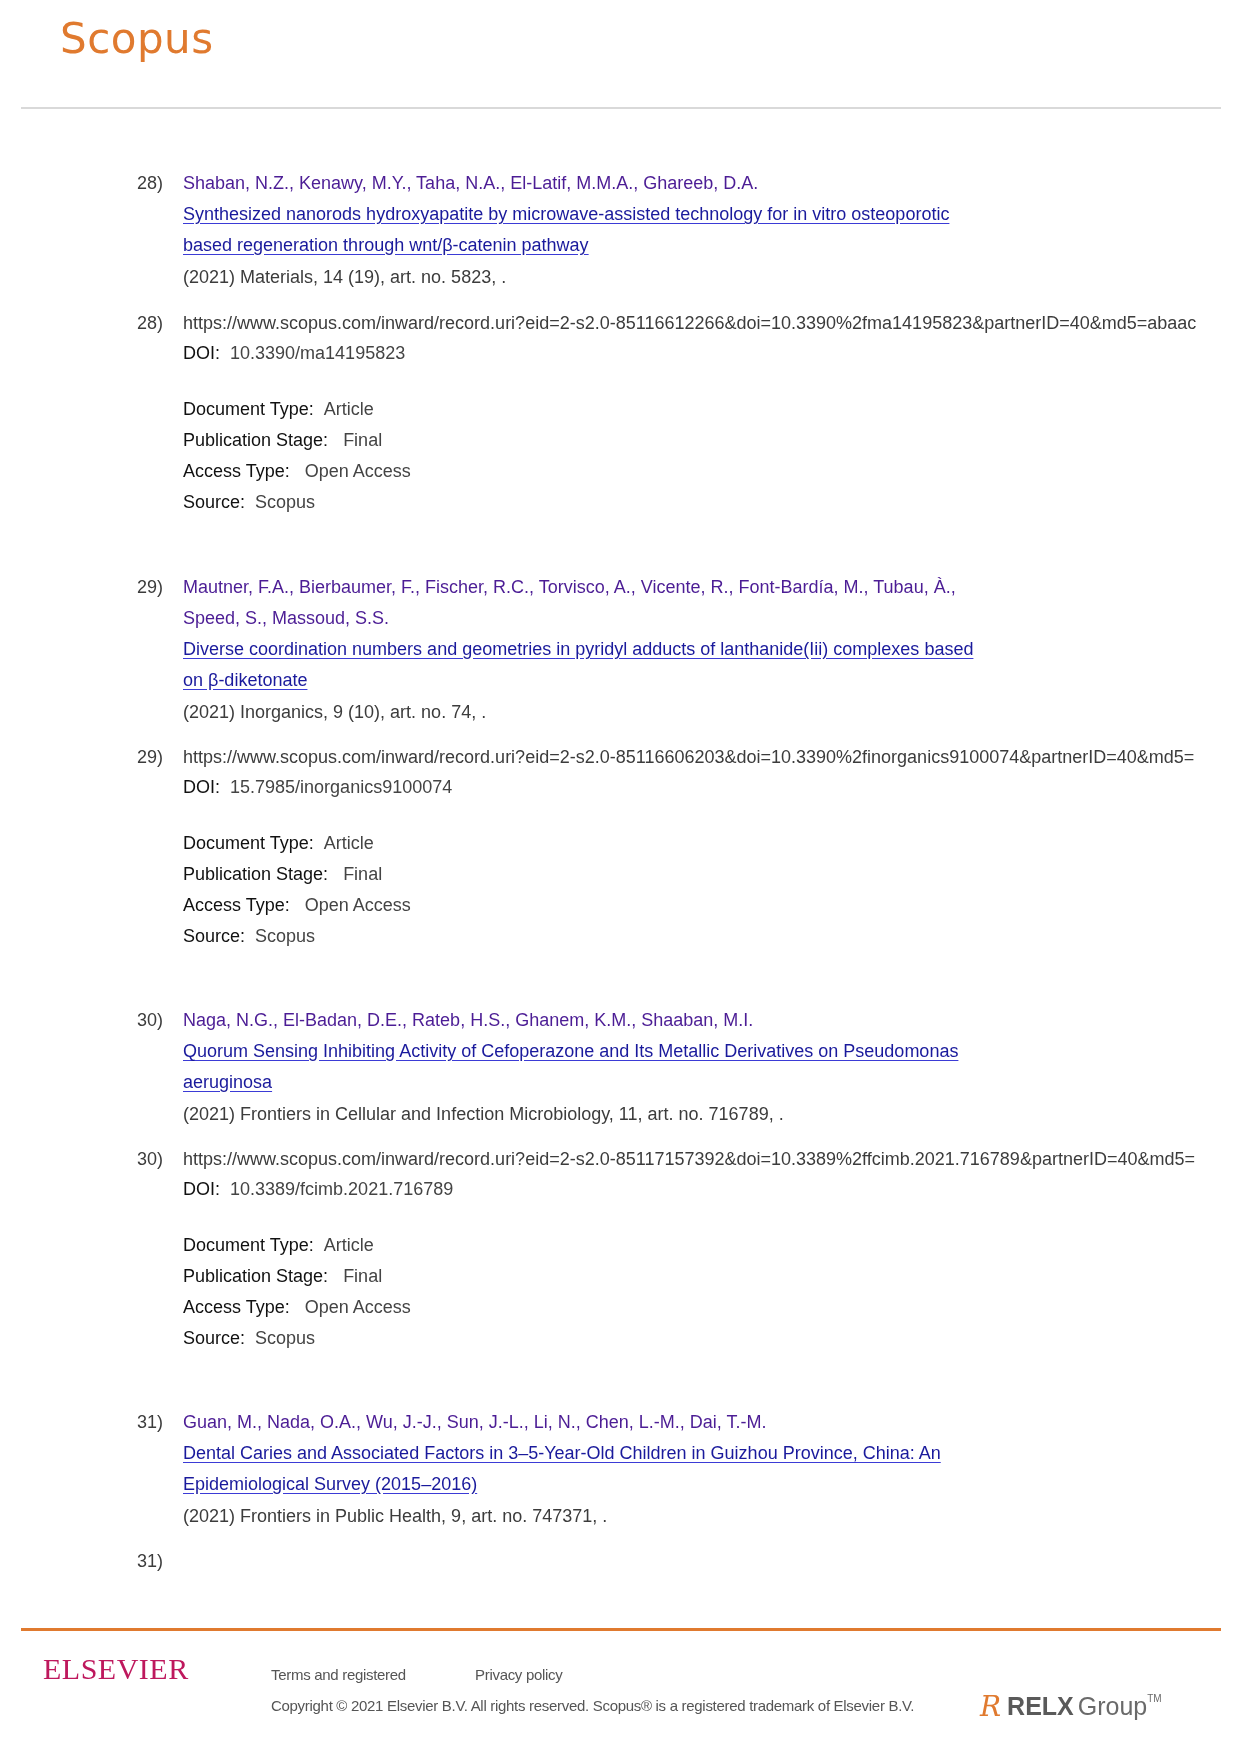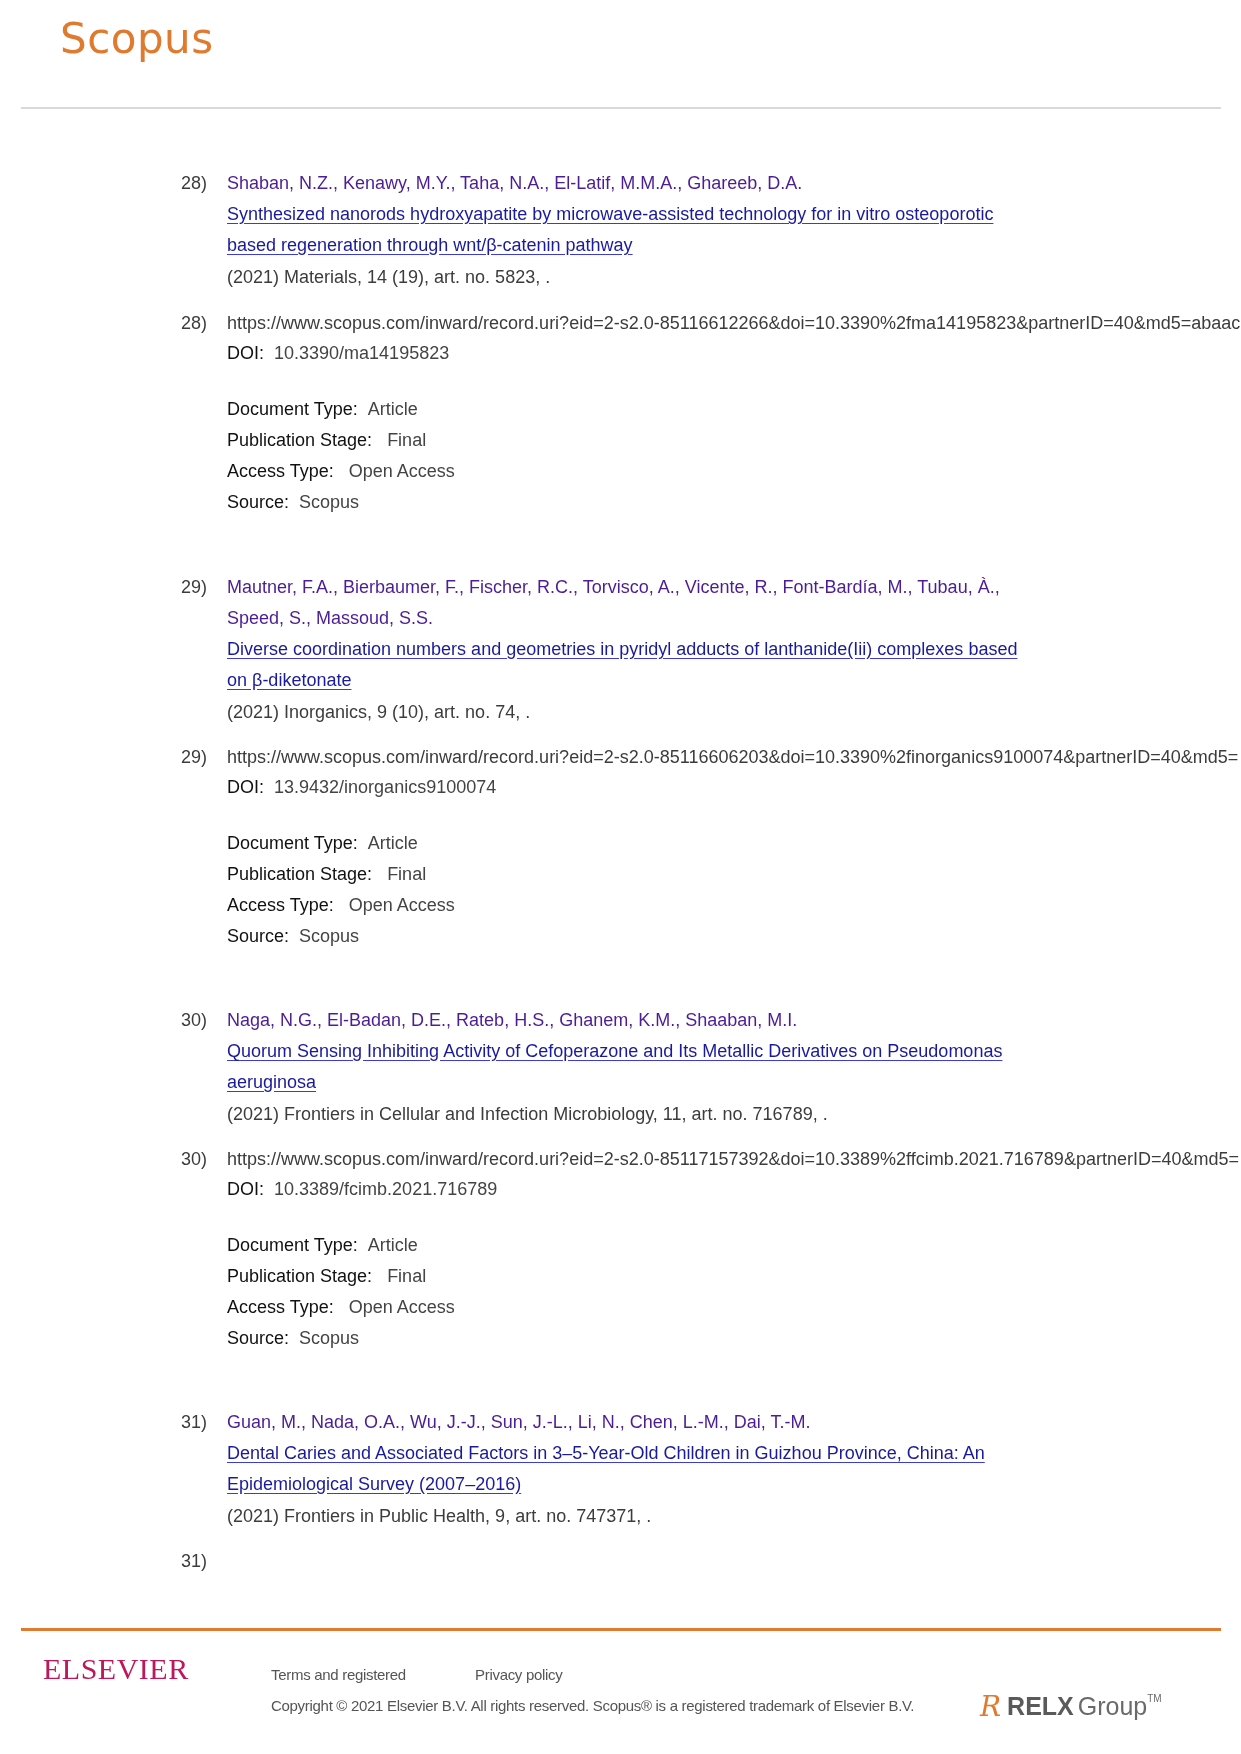--- a/index.html
+++ b/index.html
@@ -11,21 +11,21 @@
     position: absolute; left: 60px; top: 14px;
     font-family: "DejaVu Sans", sans-serif; font-size: 42px; color: #e07a2f;
     letter-spacing: 0.5px;
   }
   .header-rule {
     position: absolute; left: 21px; right: 20px; top: 107px;
     height: 2px; background: #d9d9d9;
   }
   .refs { position: absolute; left: 0; top: 0; width: 1241px; }
   .line {
-    position: absolute; font-size: 18px; line-height: 22px; white-space: nowrap; margin-left: 44px;
+    position: absolute; font-size: 18px; line-height: 22px; white-space: nowrap;
   }
   .num { left: 137px; color: #3c3c3c; }
   .txt { left: 183px; }
   .authors { color: #4c1d95; }
   .title { color: #1a1a9c; text-decoration: underline; text-decoration-color: #3b3bd6; text-underline-offset: 3px; }
   .cite { color: #3c3c3c; }
   .url { color: #3c3c3c; }
   .lbl { color: #111111; }
   .val { color: #444444; }
   .footer-rule {
@@ -71,21 +71,21 @@
   <div class="line num" style="top:576px">29)</div>
   <div class="line txt authors" style="top:576px">Mautner, F.A., Bierbaumer, F., Fischer, R.C., Torvisco, A., Vicente, R., Font-Bardía, M., Tubau, À.,</div>
   <div class="line txt authors" style="top:607px">Speed, S., Massoud, S.S.</div>
   <div class="line txt title" style="top:638px">Diverse coordination numbers and geometries in pyridyl adducts of lanthanide(Iii) complexes based</div>
   <div class="line txt title" style="top:669px">on β-diketonate</div>
   <div class="line txt cite" style="top:701px">(2021) Inorganics, 9 (10), art. no. 74, .</div>
   <div class="line num" style="top:746px">29)</div>
   <div class="line txt url" style="top:746px">https://www.scopus.com/inward/record.uri?eid=2-s2.0-85116606203&amp;doi=10.3390%2finorganics9100074&amp;partnerID=40&amp;md5=</div>
   <div class="line txt" style="top:776px">
     <span class="lbl">DOI:</span>&nbsp;
-    <span class="val">13.9432/inorganics9100074</span>
+    <span class="val">15.7985/inorganics9100074</span>
   </div>
   <div class="line txt" style="top:832px"><span class="lbl">Document Type:</span>&nbsp;&nbsp;<span class="val">Article</span></div>
   <div class="line txt" style="top:863px"><span class="lbl">Publication Stage:</span>&nbsp;&nbsp;&nbsp;<span class="val">Final</span></div>
   <div class="line txt" style="top:894px"><span class="lbl">Access Type:</span>&nbsp;&nbsp;&nbsp;<span class="val">Open Access</span></div>
   <div class="line txt" style="top:925px"><span class="lbl">Source:</span>&nbsp;&nbsp;<span class="val">Scopus</span></div>
 
   <div class="line num" style="top:1009px">30)</div>
   <div class="line txt authors" style="top:1009px">Naga, N.G., El-Badan, D.E., Rateb, H.S., Ghanem, K.M., Shaaban, M.I.</div>
   <div class="line txt title" style="top:1040px">Quorum Sensing Inhibiting Activity of Cefoperazone and Its Metallic Derivatives on Pseudomonas</div>
   <div class="line txt title" style="top:1071px">aeruginosa</div>
@@ -97,21 +97,21 @@
     <span class="val">10.3389/fcimb.2021.716789</span>
   </div>
   <div class="line txt" style="top:1234px"><span class="lbl">Document Type:</span>&nbsp;&nbsp;<span class="val">Article</span></div>
   <div class="line txt" style="top:1265px"><span class="lbl">Publication Stage:</span>&nbsp;&nbsp;&nbsp;<span class="val">Final</span></div>
   <div class="line txt" style="top:1296px"><span class="lbl">Access Type:</span>&nbsp;&nbsp;&nbsp;<span class="val">Open Access</span></div>
   <div class="line txt" style="top:1327px"><span class="lbl">Source:</span>&nbsp;&nbsp;<span class="val">Scopus</span></div>
 
   <div class="line num" style="top:1411px">31)</div>
   <div class="line txt authors" style="top:1411px">Guan, M., Nada, O.A., Wu, J.-J., Sun, J.-L., Li, N., Chen, L.-M., Dai, T.-M.</div>
   <div class="line txt title" style="top:1442px">Dental Caries and Associated Factors in 3–5-Year-Old Children in Guizhou Province, China: An</div>
-  <div class="line txt title" style="top:1473px">Epidemiological Survey (2007–2016)</div>
+  <div class="line txt title" style="top:1473px">Epidemiological Survey (2015–2016)</div>
   <div class="line txt cite" style="top:1505px">(2021) Frontiers in Public Health, 9, art. no. 747371, .</div>
   <div class="line num" style="top:1550px">31)</div>
 </div>
 
 <div class="footer-rule"></div>
 <div class="elsevier">ELSEVIER</div>
 <div class="foot-link" style="left:271px">Terms and registered</div>
 <div class="foot-link" style="left:475px">Privacy policy</div>
 <div class="copyright">Copyright © 2021 Elsevier B.V.  All rights reserved. Scopus® is a registered trademark of Elsevier B.V.</div>
 <div class="relx">

